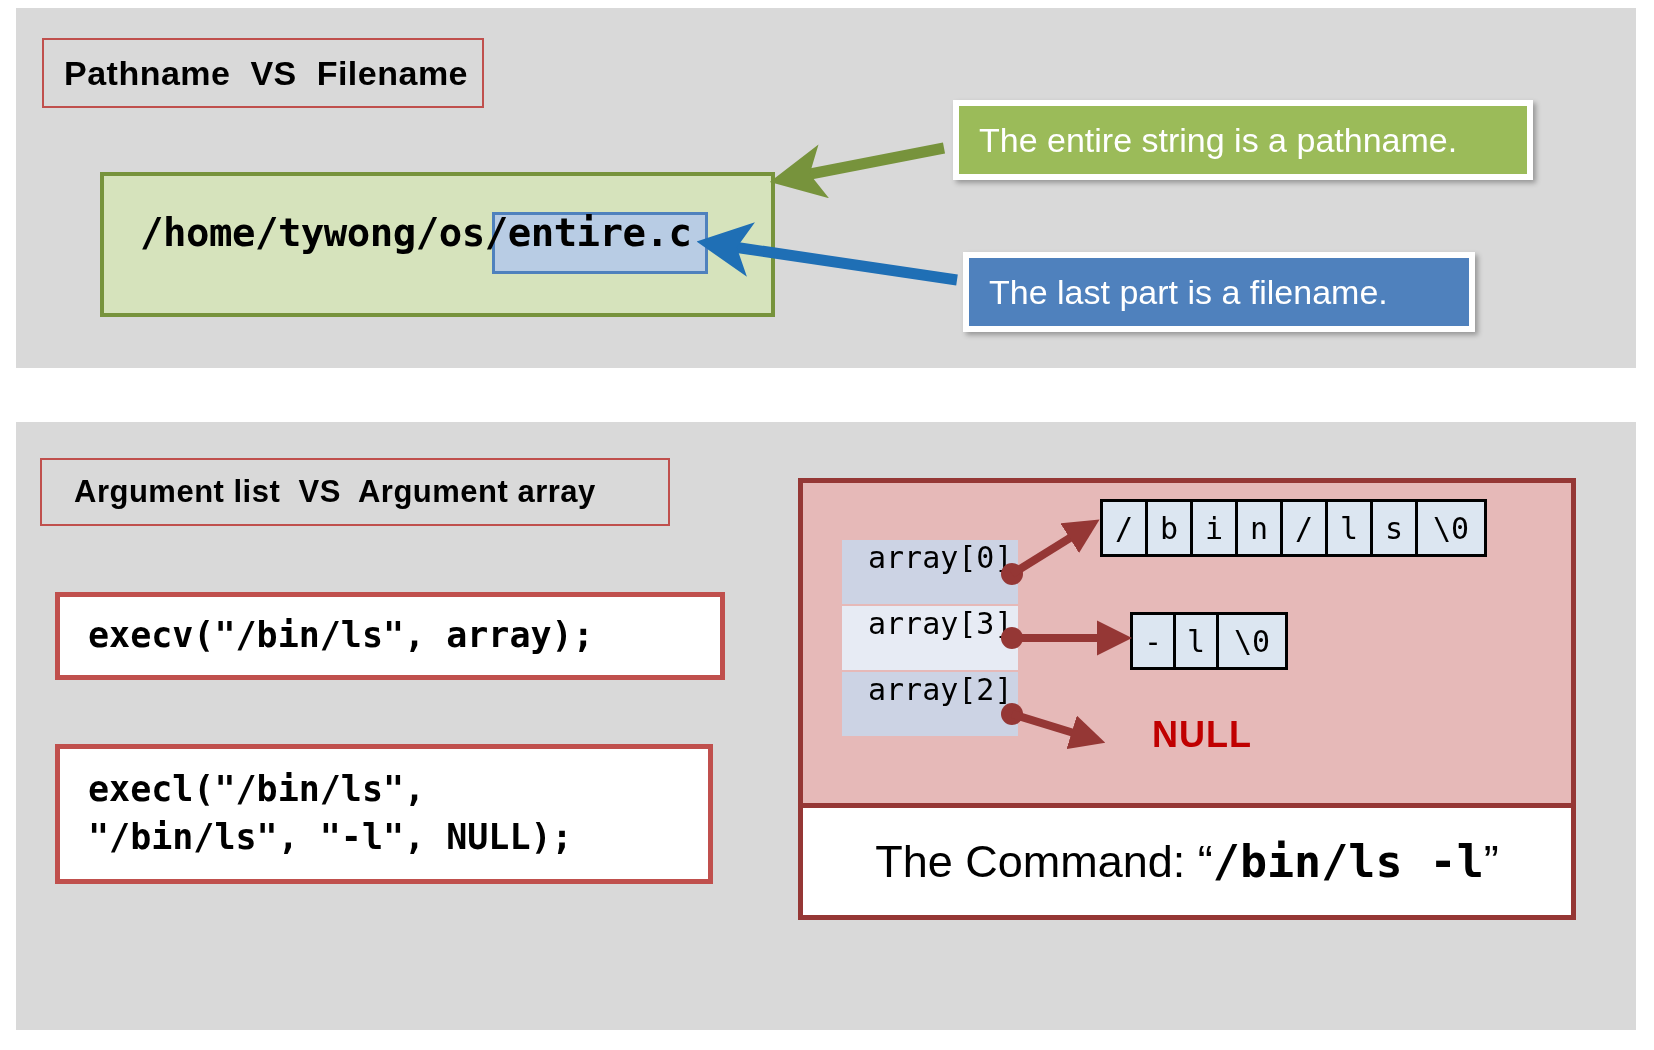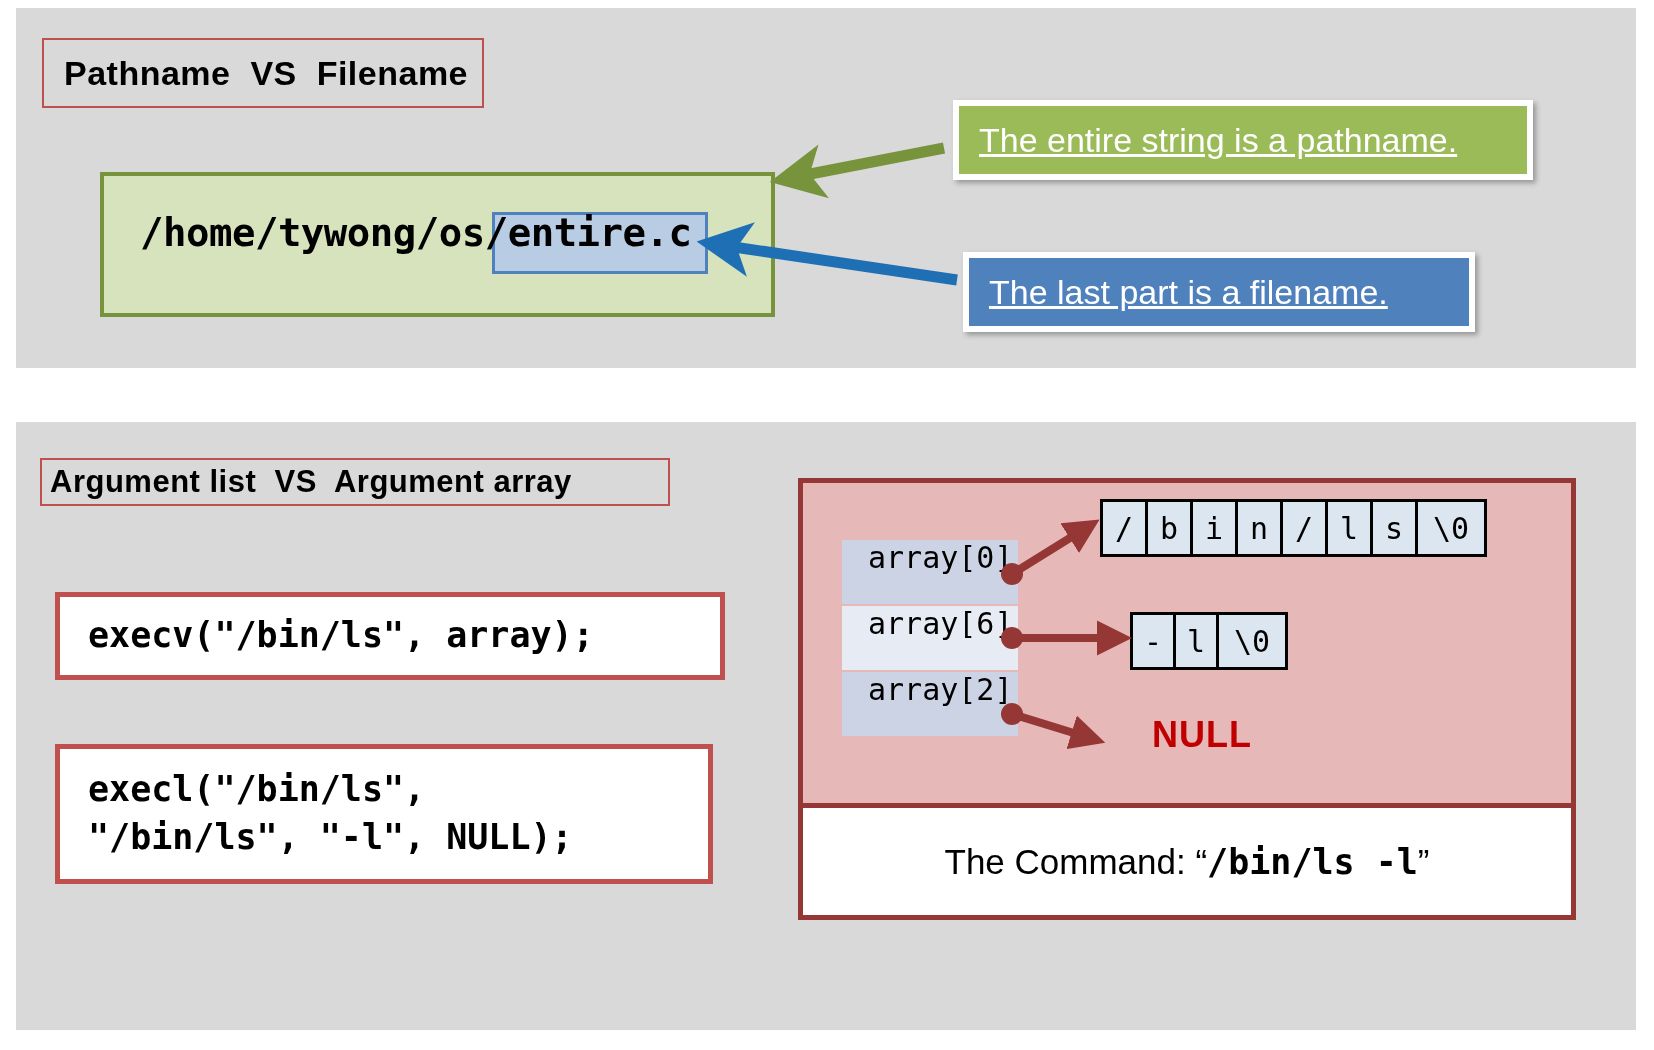--- a/index.html
+++ b/index.html
@@ -34,22 +34,22 @@
     font-weight: bold;
     color: #000000;
     letter-spacing: 0.5px;
     white-space: pre;
   }
   #title-pathname {
     left: 42px; top: 38px; width: 442px; height: 70px;
     font-size: 34px; padding-left: 20px;
   }
   #title-arglist {
-    left: 40px; top: 458px; width: 630px; height: 48px;
-    font-size: 31px; padding-left: 8px;
+    left: 40px; top: 458px; width: 630px; height: 68px;
+    font-size: 31px; padding-left: 32px;
   }
 
   
   #pathname-box {
     position: absolute;
     left: 100px; top: 172px; width: 675px; height: 145px;
     background: #d6e3bc;
     border: 4px solid #77933c;
     box-sizing: border-box;
     display: flex;
@@ -81,21 +81,20 @@
     position: absolute;
     box-sizing: border-box;
     border: 6px solid #ffffff;
     color: #ffffff;
     display: flex;
     align-items: center;
     padding-left: 20px;
     font-size: 34px;
     box-shadow: 3px 3px 5px rgba(0,0,0,0.30);
     white-space: pre;
-    text-decoration: underline;
   }
   #callout-pathname {
     left: 953px; top: 100px; width: 580px; height: 80px;
     background: #9bbb59;
   }
   #callout-filename {
     left: 963px; top: 252px; width: 512px; height: 80px;
     background: #4f81bd;
   }
 
@@ -140,21 +139,21 @@
     left: 798px; top: 808px; width: 778px; height: 112px;
     background: #ffffff;
     border: 5px solid #953735;
     border-top: 0;
     box-sizing: border-box;
     display: flex;
     align-items: center;
     justify-content: center;
   }
   #command-text {
-    font-size: 35px;
+    font-size: 45px;
     color: #000000;
     white-space: pre;
   }
   #command-text .mono {
     font-family: "DejaVu Sans Mono", monospace;
     font-weight: bold;
   }
 
   
   .array-cell {
@@ -243,21 +242,21 @@
   <span>execl("/bin/ls",</span>
   <span>"/bin/ls", "-l", NULL);</span>
 </div>
 
 <div id="array-panel"></div>
 
 <div class="array-cell" id="cell-a0">
   <span>array[0]</span>
 </div>
 <div class="array-cell" id="cell-a1">
-  <span>array[6]</span>
+  <span>array[3]</span>
 </div>
 <div class="array-cell" id="cell-a2">
   <span>array[2]</span>
 </div>
 
 <div class="char-string" id="string-binls">
   <div class="ch">/</div>
   <div class="ch">b</div>
   <div class="ch">i</div>
   <div class="ch">n</div>

